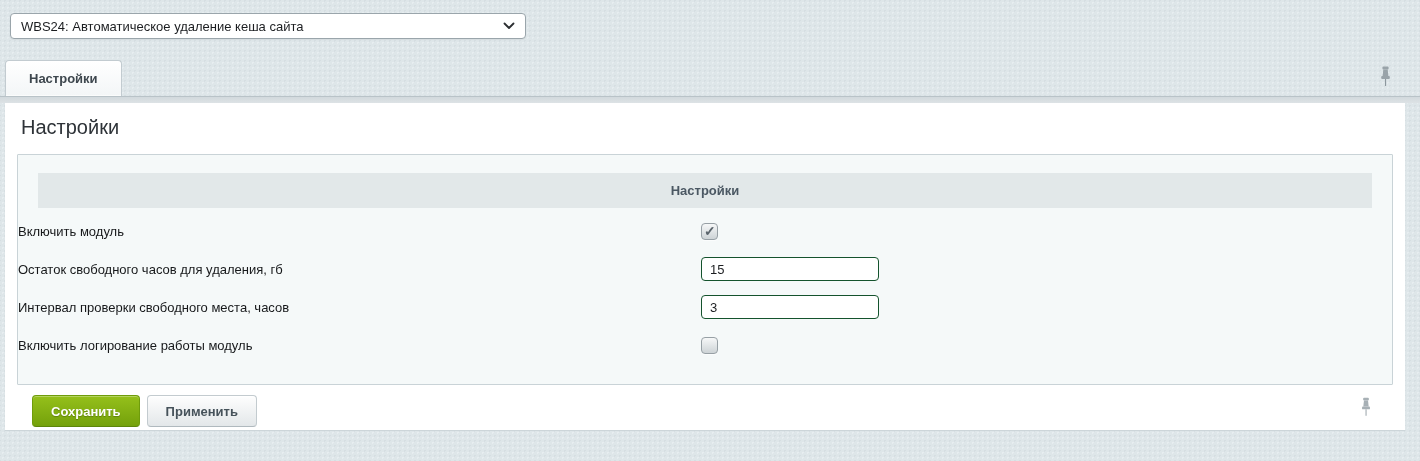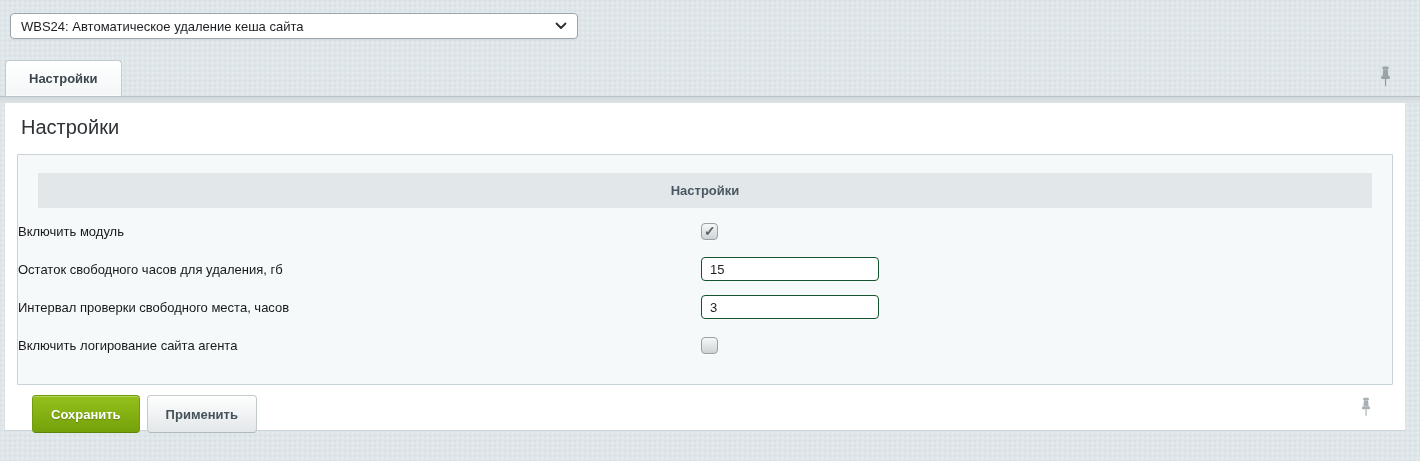--- a/index.html
+++ b/index.html
@@ -8,21 +8,21 @@
     font-family:"Liberation Sans", sans-serif;
     background-color:#dee6e9;
     background-image: radial-gradient(#e7edf0 1px, transparent 1px),
                       radial-gradient(#d6dee2 1px, transparent 1px);
     background-size:5px 5px;
     background-position:0 0, 2px 3px;
     overflow:hidden;
   }
   .top-select-row { height:57px; padding:13px 0 0 10px; }
   .select-box {
-    width:568px; height:26px; background:#fff;
+    width:516px; height:26px; background:#fff;
     border:1px solid #9aa5ab; border-radius:4px;
     display:flex; align-items:center; justify-content:space-between;
     padding:0 10px; font-size:13px; color:#1c1e21; cursor:pointer;
     box-shadow:0 1px 1px rgba(0,0,0,0.04);
   }
   .select-box .chevron { flex:0 0 auto; margin-left:8px; display:flex; }
 
   .tabs-row { height:39px; display:flex; align-items:flex-end; position:relative; }
   .tab {
     margin-left:5px; height:36px; padding:0 23px;
@@ -90,21 +90,21 @@
     box-shadow:0 1px 0 rgba(255,255,255,0.6);
   }
   input.cbx:checked::after {
     content:"\2713";
     position:absolute; left:2px; top:-1px;
     font-size:14px; font-weight:bold; color:#5b656c;
   }
 
   .footer-bar { position:relative; padding:10px 0 0 27px; display:flex; gap:7px; }
   .btn {
-    height:38px; padding:0 18px;
+    height:32px; padding:0 18px;
     border-radius:4px; font-size:13px; font-weight:bold;
     font-family:"Liberation Sans", sans-serif; cursor:pointer;
   }
   .btn-save {
     background:linear-gradient(#95c01b,#74a10b);
     border:1px solid #6f9c0b; border-bottom-color:#5d8509;
     color:#ffffff; text-shadow:0 1px 1px rgba(0,0,0,0.25);
     box-shadow:0 1px 0 rgba(255,255,255,0.3) inset;
   }
   .btn-apply {
@@ -161,21 +161,21 @@
         <span class="field-label">Остаток свободного часов для удаления, гб</span>
         <input type="text" class="text-input" value="15" style="">
       </div>
 
       <div class="form-row">
         <span class="field-label">Интервал проверки свободного места, часов</span>
         <input type="text" class="text-input" value="3" style="">
       </div>
 
       <div class="form-row">
-        <span class="field-label">Включить логирование сайта агента</span>
+        <span class="field-label">Включить логирование работы модуль</span>
         <input type="checkbox" class="cbx" style="">
       </div>
 
     </div>
   </div>
 
   <div class="footer-bar">
     <button class="btn btn-save">Сохранить</button>
     <button class="btn btn-apply">Применить</button>
     <span class="pin-bottom pin-icon">

